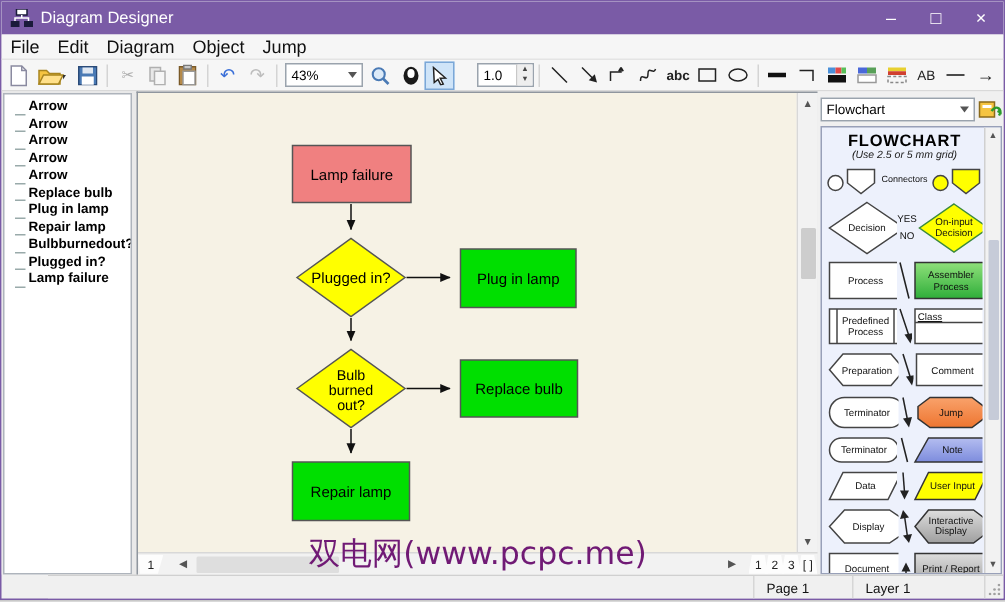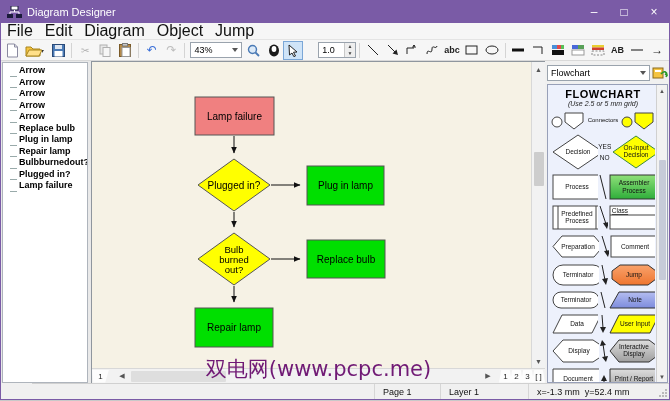--- a/index.html
+++ b/index.html
@@ -7,21 +7,21 @@
   .window{width:670px;height:400px;border:1px solid #7a5ba6;display:flex;flex-direction:column;
     font-family:"Liberation Sans","DejaVu Sans",sans-serif;background:#f0f0f0;overflow:hidden;}
   
   .titlebar{height:22px;background:#7a5ba6;display:flex;align-items:center;color:#fff;flex:0 0 22px;}
   .app-icon{width:15px;height:13px;margin:0 5px 0 6px;}
   .title-text{font-size:11px;flex:1;}
   .winbtn{width:30px;height:22px;display:flex;align-items:center;justify-content:center;
     font-size:12px;color:#fff;cursor:default;}
   
   .menubar{height:17px;background:#f6f6f6;display:flex;align-items:center;border-bottom:1px solid #e4e4e4;flex:0 0 17px;}
-  .menu-item{font-size:16px;padding:1px 6px;color:#111;}
+  .menu-item{font-size:12px;padding:1px 6px;color:#111;}
   
   .toolbar{height:21px;background:#f6f6f6;display:flex;align-items:center;padding:0 2px;
     border-bottom:1px solid #d9d9d9;flex:0 0 21px;}
   .tbtn{width:20px;height:19px;display:flex;align-items:center;justify-content:center;border:1px solid transparent;}
   .tbtn.active{border:1px solid #7ba7d7;background:#cfe4f8;}
   .tsep{width:1px;height:15px;background:#d4d4d4;margin:0 3px;}
   .combo{height:16px;background:#fff;border:1px solid #9aa3ad;display:flex;align-items:center;font-size:9px;}
   .combo .cval{flex:1;padding:0 3px;}
   .chev{width:0;height:0;border-left:3px solid transparent;border-right:3px solid transparent;
     border-top:4px solid #555;margin-right:3px;}
@@ -242,21 +242,21 @@
       </svg>
     </div>
     <div class="tbtn">
       <svg width="14" height="12" viewBox="0 0 14 12">
         <rect x="1" y="1" width="12" height="2.5" fill="#e8d030"></rect>
           <rect x="1" y="3.5" width="12" height="2.5" fill="#d04030"></rect>
         <rect x="1" y="7" width="12" height="4" fill="none" stroke="#888" stroke-dasharray="2,1.5"></rect>
       </svg>
     </div>
     <div class="tbtn">
-      <span class="glyphbtn" style="font-weight:bold;font-size:9px">AB</span>
+      <span class="glyphbtn" style="font-weight:normal;font-size:9px">AB</span>
     </div>
     <div class="tbtn">
       <svg width="14" height="4" viewBox="0 0 14 4">
           <line x1="1" y1="2" x2="13" y2="2" stroke="#111"></line>
         </svg>
     </div>
     <div class="tbtn">
       <span class="glyphbtn" style="font-size:12px">→</span>
     </div>
   </div>
@@ -589,21 +589,20 @@
           <span class="sbtn">▼</span>
         </div>
       </div>
     </div>
   </div>
 
   <div class="statusbar">
     <div class="sb-fill"></div>
     <div class="sb-cell" style="width:66px">Page 1</div>
     <div class="sb-cell" style="width:88px">Layer 1</div>
-    <div class="sb-cell" style="width:128px;border-right:none">x=-1.3 mm  y=52.4 mm</div>
     <div class="sb-grip">
       <svg width="8" height="8" viewBox="0 0 8 8">
         <circle cx="7" cy="1" r="0.9" fill="#a0a0a0"></circle>
           <circle cx="7" cy="4" r="0.9" fill="#a0a0a0"></circle>
         <circle cx="7" cy="7" r="0.9" fill="#a0a0a0"></circle>
           <circle cx="4" cy="4" r="0.9" fill="#a0a0a0"></circle>
         <circle cx="4" cy="7" r="0.9" fill="#a0a0a0"></circle>
           <circle cx="1" cy="7" r="0.9" fill="#a0a0a0"></circle>
       </svg>
     </div>

